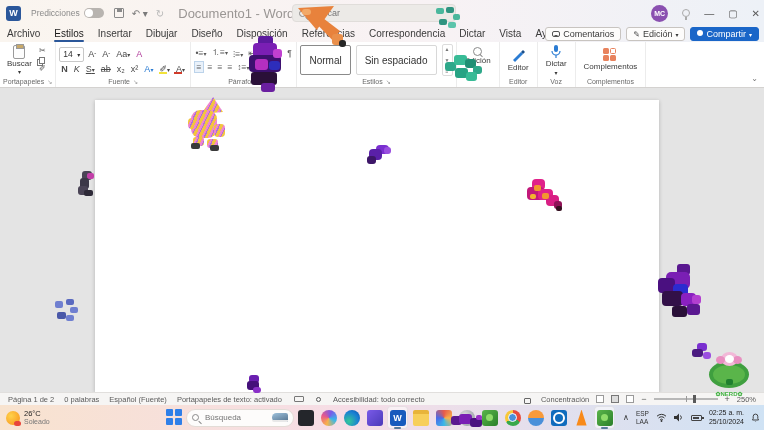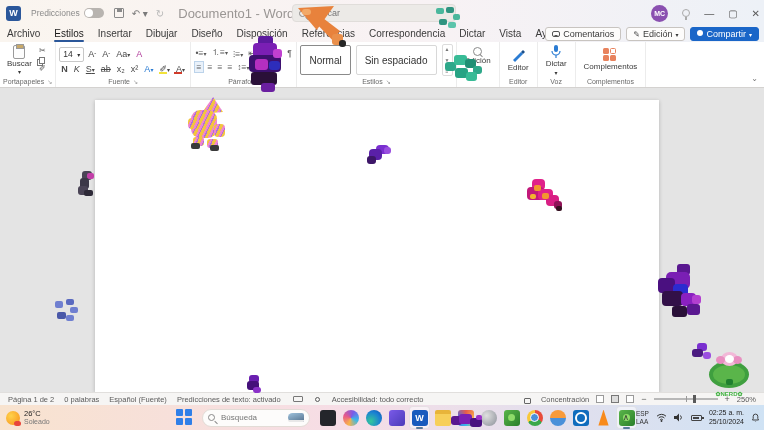--- a/index.html
+++ b/index.html
@@ -94,21 +94,21 @@
   .zsign{font-size:9px;color:#5a5a5a;}
 
   
   .taskbar{height:25px;flex:0 0 25px;background:linear-gradient(90deg,#f8e3cf,#f6dde6 45%,#cfe2f4);position:relative;display:flex;align-items:center;}
   .weather{position:absolute;left:6px;display:flex;align-items:center;gap:4px;}
   .sun{width:14px;height:14px;border-radius:50%;background:radial-gradient(circle at 35% 35%,#ffd24a,#f8901a);position:relative;}
   .sun::after{content:"";position:absolute;right:-1px;bottom:-1px;width:7px;height:5px;border-radius:3px;background:#e8453a;}
   .wtxt{display:flex;flex-direction:column;line-height:1.1;}
   .wtemp{font-size:7.5px;color:#222;}
   .wdesc{font-size:7px;color:#777;}
-  .tb-center{position:absolute;left:174px;display:flex;align-items:center;gap:7px;height:100%;}
+  .tb-center{position:absolute;left:164px;display:flex;align-items:center;gap:1px;height:100%;}
   .start{width:17px;height:17px;display:grid;grid-template-columns:7px 7px;grid-template-rows:7px 7px;gap:1.5px;align-self:center;margin:0 2px;}
   .start span{background:#2f7fe8;border-radius:1px;}
   .tsearch{width:108px;height:18px;background:#fdfcfb;border:1px solid #e2dcd6;border-radius:9px;display:flex;align-items:center;gap:4px;padding:0 5px;}
   .tsearch input{border:none;outline:none;background:transparent;font-size:8px;color:#666;width:62px;}
   .shoe{width:16px;height:9px;background:linear-gradient(160deg,#9ec2dc,#53708c);border-radius:6px 3px 2px 6px;margin-left:auto;position:relative;}
   .shoe::after{content:"";position:absolute;left:0;right:0;bottom:0;height:2px;background:#e8e8e8;border-radius:0 0 2px 4px;}
   .tb-app{width:21px;height:23px;border-radius:4px;display:flex;align-items:center;justify-content:center;position:relative;}
   .tb-app.active{background:rgba(255,255,255,.55);box-shadow:inset 0 0 0 1px rgba(0,0,0,.07);}
   .tb-app.active::after{content:"";position:absolute;bottom:0;left:7px;width:7px;height:2px;border-radius:1px;background:#5a7a9a;}
   .glyph{width:16px;height:16px;border-radius:3px;position:relative;display:flex;align-items:center;justify-content:center;}
@@ -377,21 +377,21 @@
 
   <div class="docarea">
     <div class="page"></div>
   </div>
 
   <div class="statusbar">
     <span style="display:flex;gap:10px;align-items:center;">
         <span>Página 1 de 2</span>
         <span>0 palabras</span>
         <span>Español (Fuente)</span>
-        <span>Predicciones de texto: activado</span>
+        <span>Portapapeles de texto: activado</span>
         <span class="st-ic-kbd"></span>
         <span class="st-ic-person"></span>
         <span>Accesibilidad: todo correcto</span>
       </span>
     <div class="st-right">
       <span style="display:flex;align-items:flex-end;gap:10px;margin-left:48px;">
         <span class="focus-ic"></span>
         <span>Concentración</span>
       </span>
       <span class="viewic"></span>

